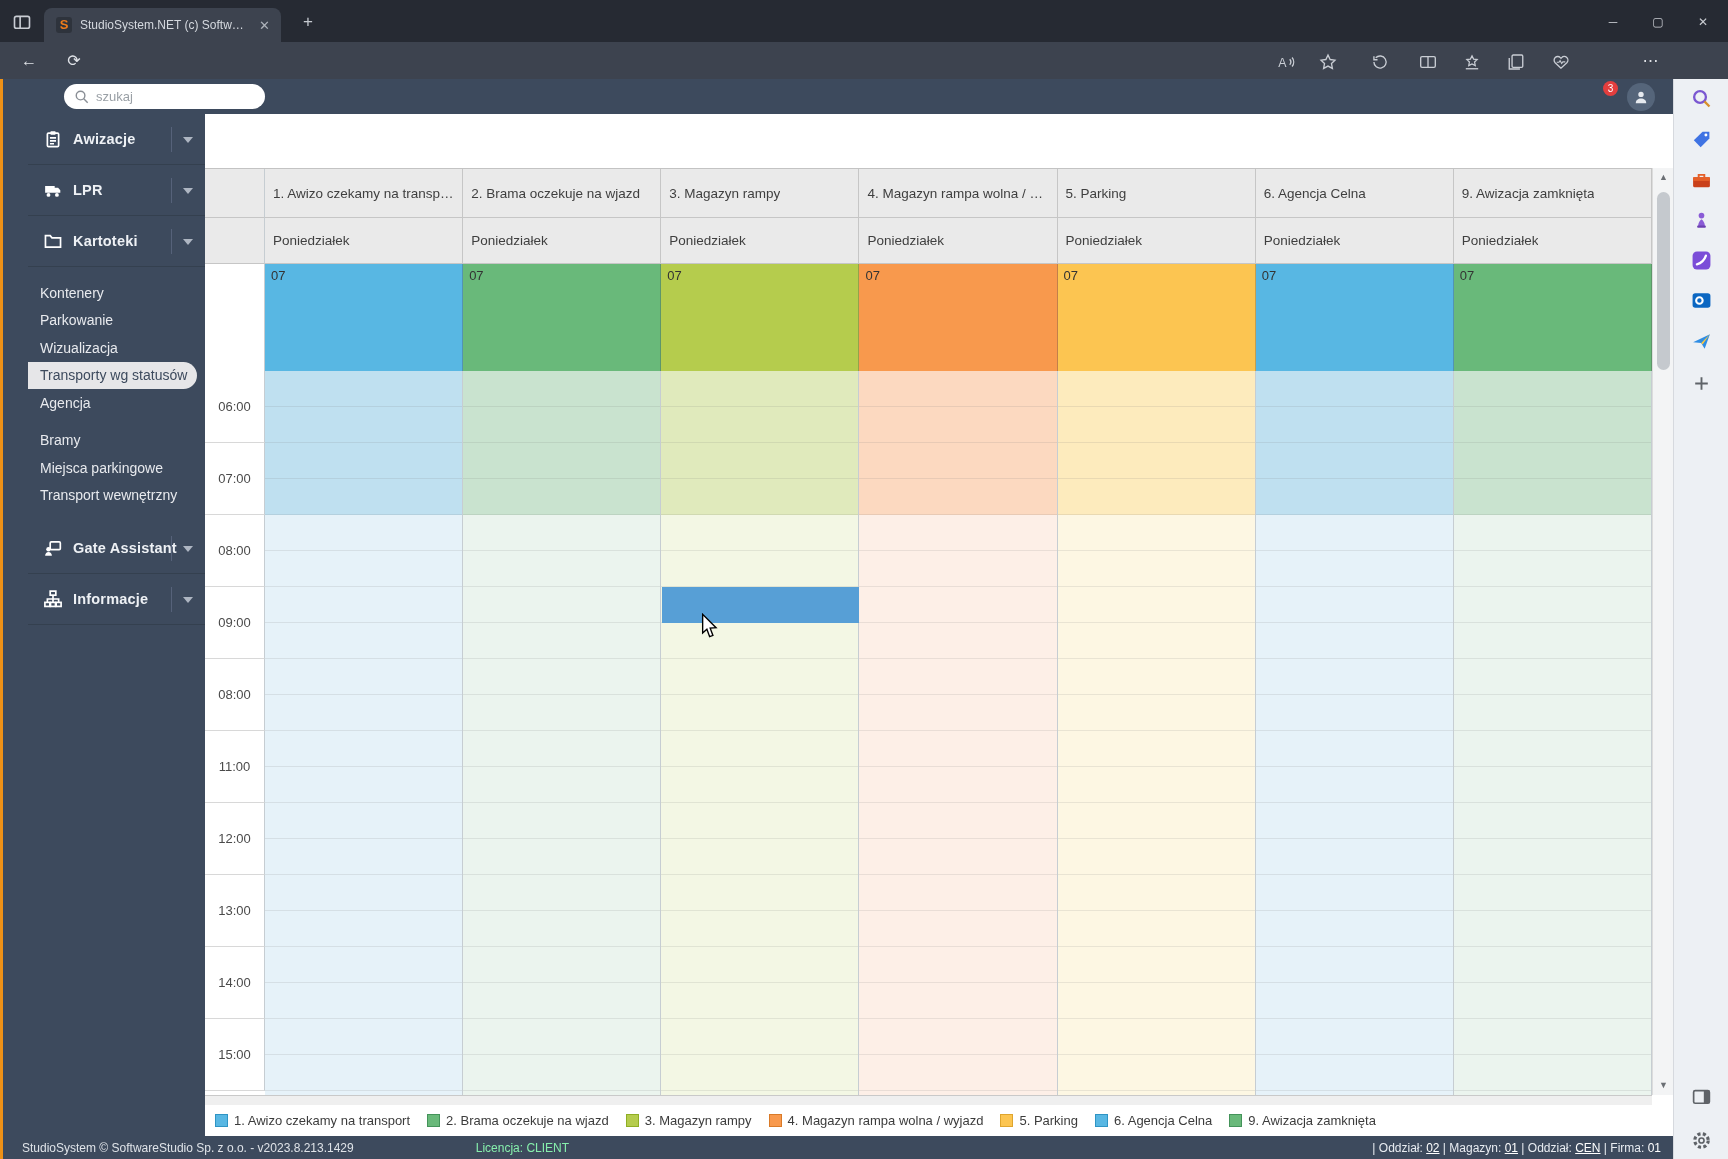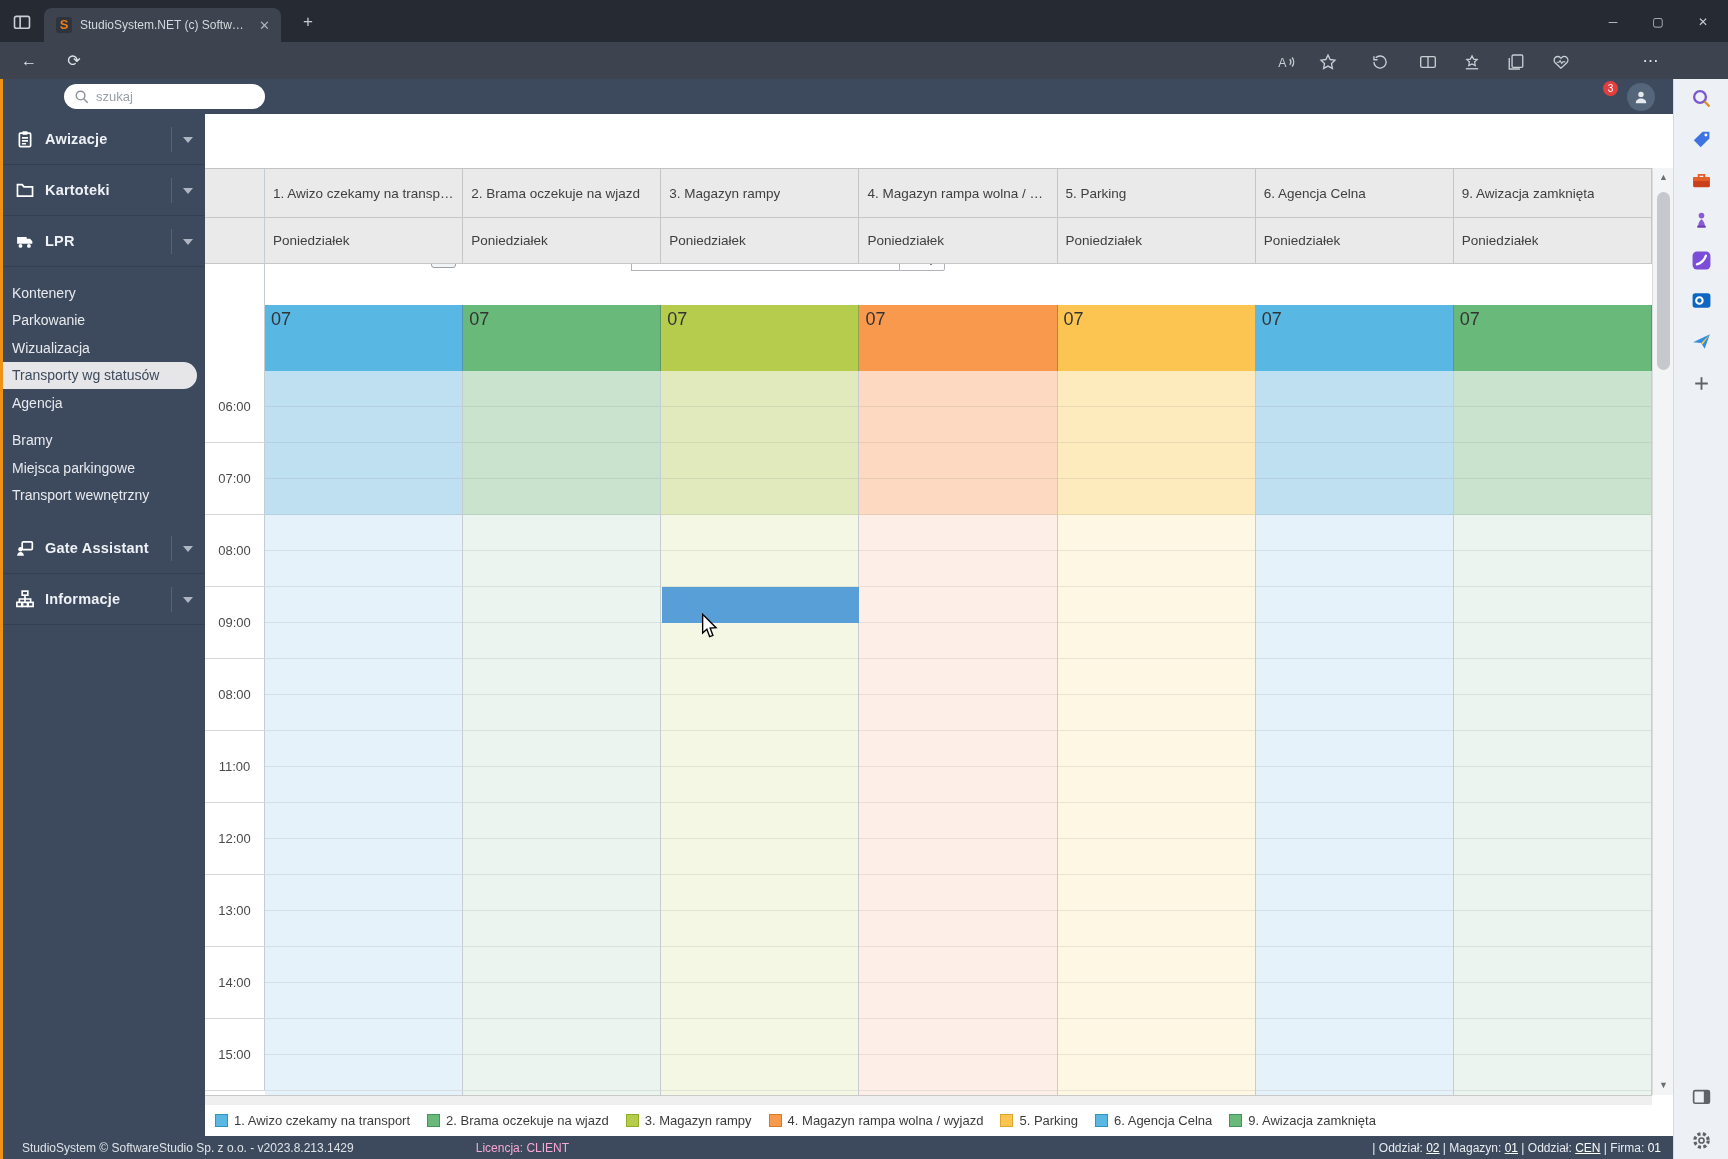--- a/index.html
+++ b/index.html
@@ -31,21 +31,21 @@
   #accent { position:absolute; left:0; top:79px; width:3px; height:1080px; background:#ee9117; z-index:30; }
   #app-header { position:absolute; left:0; top:79px; width:1673px; height:35px; background:#3d4a5d; }
   .hdr-ic { position:absolute; top:87px; width:18px; height:18px; color:#fff; }
   #app-search { position:absolute; left:64px; top:84px; width:201px; height:25px; background:#fff; border-radius:13px; display:flex; align-items:center; padding:0 10px; }
   #app-search input { border:none; outline:none; background:transparent; font-size:13px; color:#444; width:150px; margin-left:7px; font-family:inherit; }
   #app-search input::placeholder { color:#9aa0a6; }
   #mail-badge { position:absolute; left:1603px; top:81px; min-width:15px; height:15px; background:#e33e3e; color:#fff; border-radius:8px; font-size:10px; line-height:15px; text-align:center; padding:0 3px; z-index:2; }
   #user-circle { position:absolute; left:1627px; top:83px; width:28px; height:28px; background:#55657a; border-radius:50%; display:flex; align-items:center; justify-content:center; color:#e6eaef; }
 
   
-  #sidebar { position:absolute; left:0; top:114px; width:205px; height:1022px; background:#3d4a5d; color:#eef1f5; }
+  #sidebar { position:absolute; left:0; top:114px; width:205px; height:1022px; background:#3d4a5d; color:#eef1f5;padding-left:28px; }
   .side-item { height:51px; border-bottom:1px solid #34404f; display:flex; align-items:center; position:relative; }
   .side-item .s-ic { width:18px; height:18px; margin-left:16px; color:#fff; flex:0 0 18px; }
   .side-item .s-lbl { font-size:14.5px; font-weight:bold; margin-left:11px; letter-spacing:.2px; }
   .side-sep { position:absolute; right:33px; top:13px; width:1px; height:25px; background:#56627a; }
   .chev { position:absolute; right:12px; top:23px; width:0; height:0; border-left:5px solid transparent; border-right:5px solid transparent; border-top:6px solid #aeb6c2; }
   .chev.up { border-top:none; border-bottom:6px solid #aeb6c2; }
   #submenu { padding:12px 0 14px 0; }
   .sub-item { height:27.5px; display:flex; align-items:center; font-size:14px; color:#e8eaee; padding-left:12px; position:relative; }
   .sub-item.selected { background:#e6e6e8; color:#3d4a5d; border-radius:0 15px 15px 0; margin-right:8px; }
   .sub-divider { height:10px; }
@@ -62,21 +62,21 @@
 
   
   #grid { position:absolute; left:205px; top:168px; width:1447px; }
   .grow { display:grid; grid-template-columns:60px repeat(7,1fr); }
   #hdr1 { height:50px; border-top:1px solid #c3c3c3; }
   #hdr1 .cell, #hdr2 .cell { background:#eaeaea; border-right:1px solid #c6c6c6; border-bottom:1px solid #c6c6c6; display:flex; align-items:center; padding:0 8px; font-size:13.5px; color:#3f3f3f; white-space:nowrap; overflow:hidden; }
   #hdr1 .cell span, #hdr2 .cell span { overflow:hidden; text-overflow:ellipsis; white-space:nowrap; }
   #hdr2 { height:46px; }
   .corner { background:#eaeaea; border-right:1px solid #c6cdd2; border-bottom:1px solid #c6c6c6; }
   #band { height:107px; }
-  #band .bcell { border-right:1px solid rgba(70,70,70,.3); font-size:18px; color:#333; padding:4px 12px 0 6px;margin-top:41px; }
+  #band .bcell { border-right:1px solid rgba(70,70,70,.3); font-size:13px; color:#333; padding:4px 12px 0 6px; }
   #band .bgutter { background:#fff; border-right:1px solid #c6cdd2; }
   #body-wrap { position:relative; height:724px; overflow:hidden; }
   .gut-hour { height:72px; background:#fff; border-right:1px solid #c6cdd2; border-bottom:1px solid #d8d8d8; display:flex; align-items:center; justify-content:center; font-size:13px; color:#4a4a4a; }
   .bodycol { border-right:1px solid #c6cdd2; }
   .half { height:36px; border-bottom:1px solid rgba(110,110,110,.14); }
   #event-bar { position:absolute; }
   
   #vscroll { position:absolute; left:1652px; top:168px; width:21px; height:927px; background:#f3f4f5; border-left:1px solid #dcdcdc; }
   .scroll-btn { position:absolute; left:0; width:21px; height:19px; color:#6b6f74; font-size:9px; text-align:center; line-height:19px; background:#f3f4f5; }
   #vthumb { position:absolute; left:4px; top:24px; width:13px; height:178px; background:#c5c9ce; border-radius:7px; }
@@ -84,21 +84,21 @@
 
   
   #legend { position:absolute; left:205px; top:1105px; width:1468px; height:31px; background:#fff; display:flex; align-items:center; padding-left:10px; }
   .leg-item { display:flex; align-items:center; margin-right:17px; }
   .leg-chip { width:13px; height:13px; margin-right:6px; flex:0 0 13px; }
   .leg-lbl { font-size:13px; color:#3c3c3c; white-space:nowrap; }
 
   
   #statusbar { position:absolute; left:0; top:1136px; width:1673px; height:23px; background:#3d4a5d; display:flex; align-items:center; font-size:12px; color:#dfe3e8; }
   #status-left { margin-left:22px; }
-  #status-license { margin-left:90px; color:#f9a8d4;padding-left:32px; }
+  #status-license { margin-left:90px; color:#86efac;padding-left:32px; }
   #status-right { margin-left:auto; margin-right:12px; white-space:nowrap; }
   #status-right .seg { color:#e8ecf1; }
   #status-right .val { color:#fff; }
   #status-right .val.u { text-decoration:underline; }
 
   
   #edge-rail { position:absolute; left:1673px; top:79px; width:55px; height:1080px; background:#edf0f4; border-left:1px solid #d6d9de; }
   .rail-ic { position:absolute; left:17px; width:21px; height:21px; }
 
   #cursor { position:absolute; left:701px; top:613px; z-index:99; }
@@ -213,33 +213,33 @@
             <rect x="3" y="2.8" width="10" height="12" rx="1"></rect>
             <rect x="5.7" y="1.2" width="4.6" height="3" rx="0.6" fill="currentColor" stroke="none"></rect>
             <path d="M5.3 7h5.4M5.3 9.6h5.4M5.3 12.2h3.6"></path>
           </svg></span>
     <span class="s-lbl">Awizacje</span>
     <span class="side-sep"></span>
     <span class="chev "></span>
       </div>
       <div class="side-item">
         <span class="s-ic"><svg viewBox="0 0 16 16" width="100%" height="100%" fill="none" stroke="currentColor" stroke-width="1.5">
-            <path d="M1.3 3.2h4.2l1.6 2h7.6v8.3H1.3z"></path>
-          </svg></span>
-    <span class="s-lbl">Kartoteki</span>
-    <span class="side-sep"></span>
-    <span class="chev "></span>
-      </div>
-      <div class="side-item">
-        <span class="s-ic"><svg viewBox="0 0 16 16" width="100%" height="100%" fill="none" stroke="currentColor" stroke-width="1.5">
             <path d="M1 4.5h8.5v6H1z M9.5 6h3l2 2.3v2.2h-5z" fill="currentColor" stroke="none"></path>
             <circle cx="4" cy="12.4" r="1.7" fill="currentColor" stroke="none"></circle>
             <circle cx="11.5" cy="12.4" r="1.7" fill="currentColor" stroke="none"></circle>
           </svg></span>
     <span class="s-lbl">LPR</span>
+    <span class="side-sep"></span>
+    <span class="chev "></span>
+      </div>
+      <div class="side-item">
+        <span class="s-ic"><svg viewBox="0 0 16 16" width="100%" height="100%" fill="none" stroke="currentColor" stroke-width="1.5">
+            <path d="M1.3 3.2h4.2l1.6 2h7.6v8.3H1.3z"></path>
+          </svg></span>
+    <span class="s-lbl">Kartoteki</span>
     <span class="side-sep"></span>
     <span class="chev "></span>
       </div>
       <div id="submenu">
         <div class="sub-item">Kontenery</div>
         <div class="sub-item">Parkowanie</div>
         <div class="sub-item">Wizualizacja</div>
         <div class="sub-item selected">Transporty wg statusów</div>
         <div class="sub-item">Agencja</div>
         <div class="sub-divider"></div>

